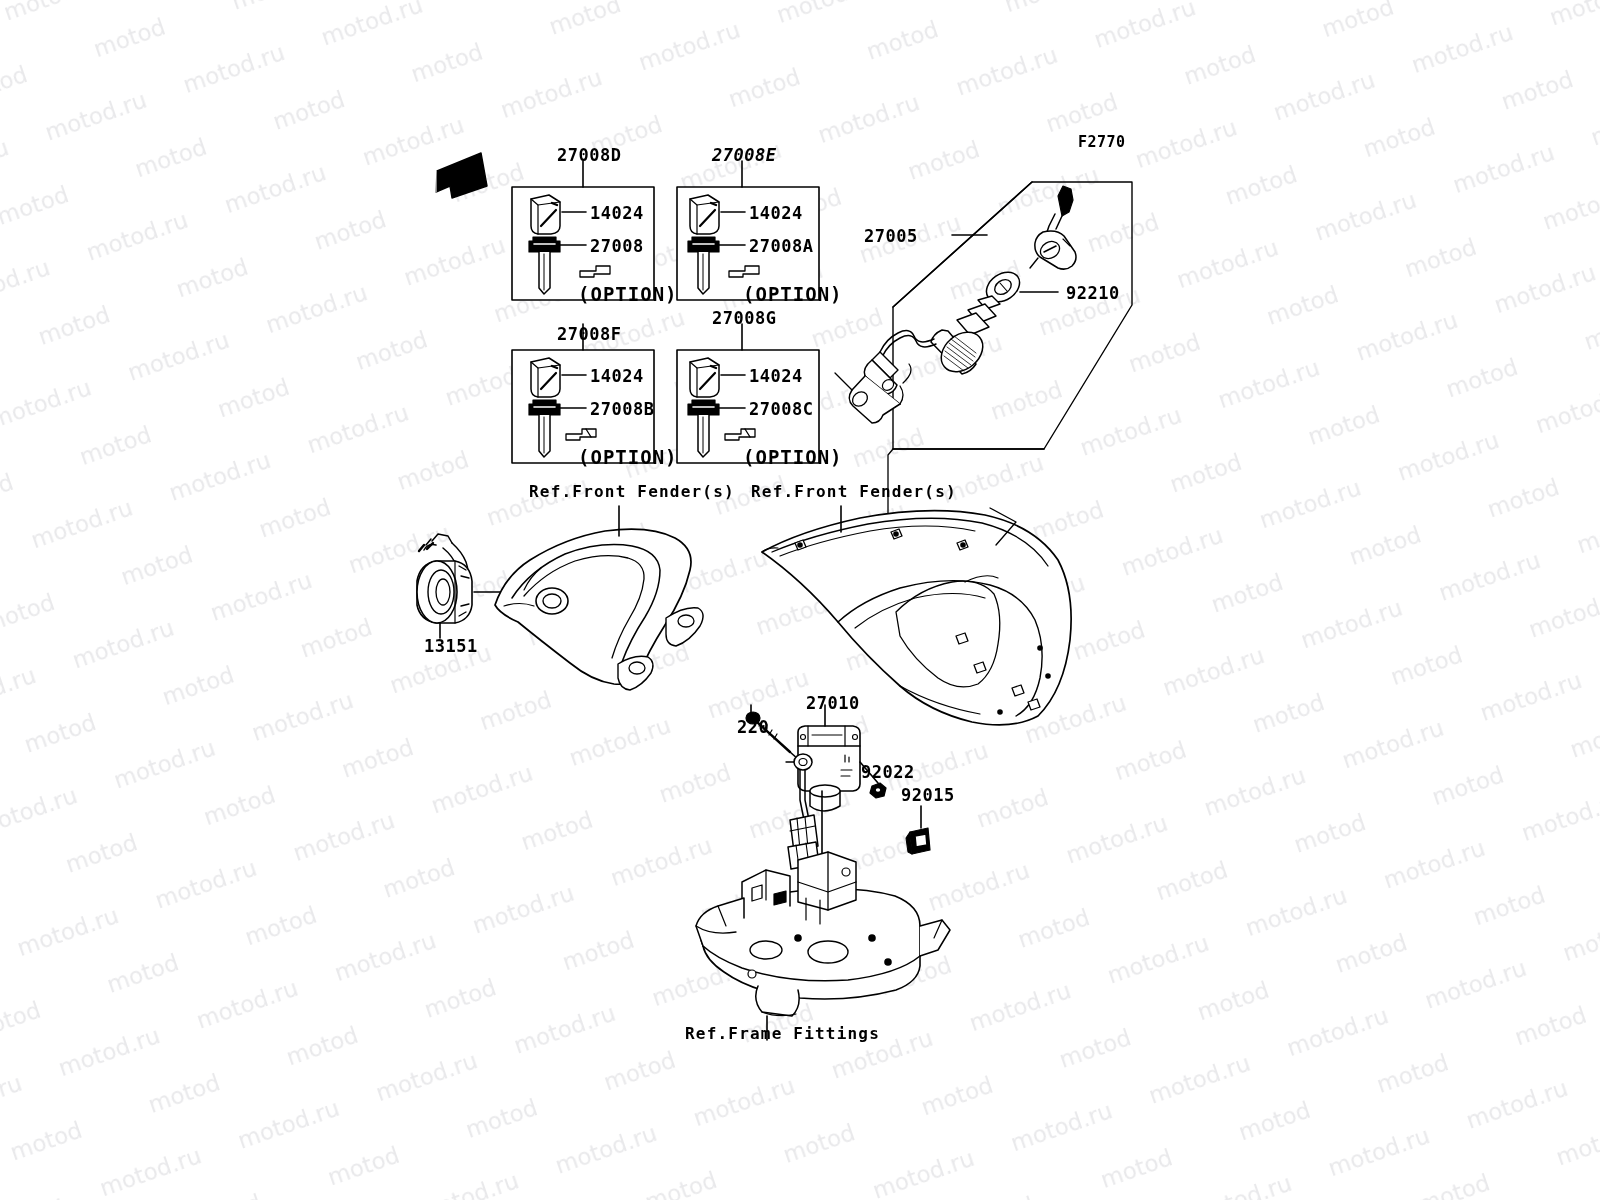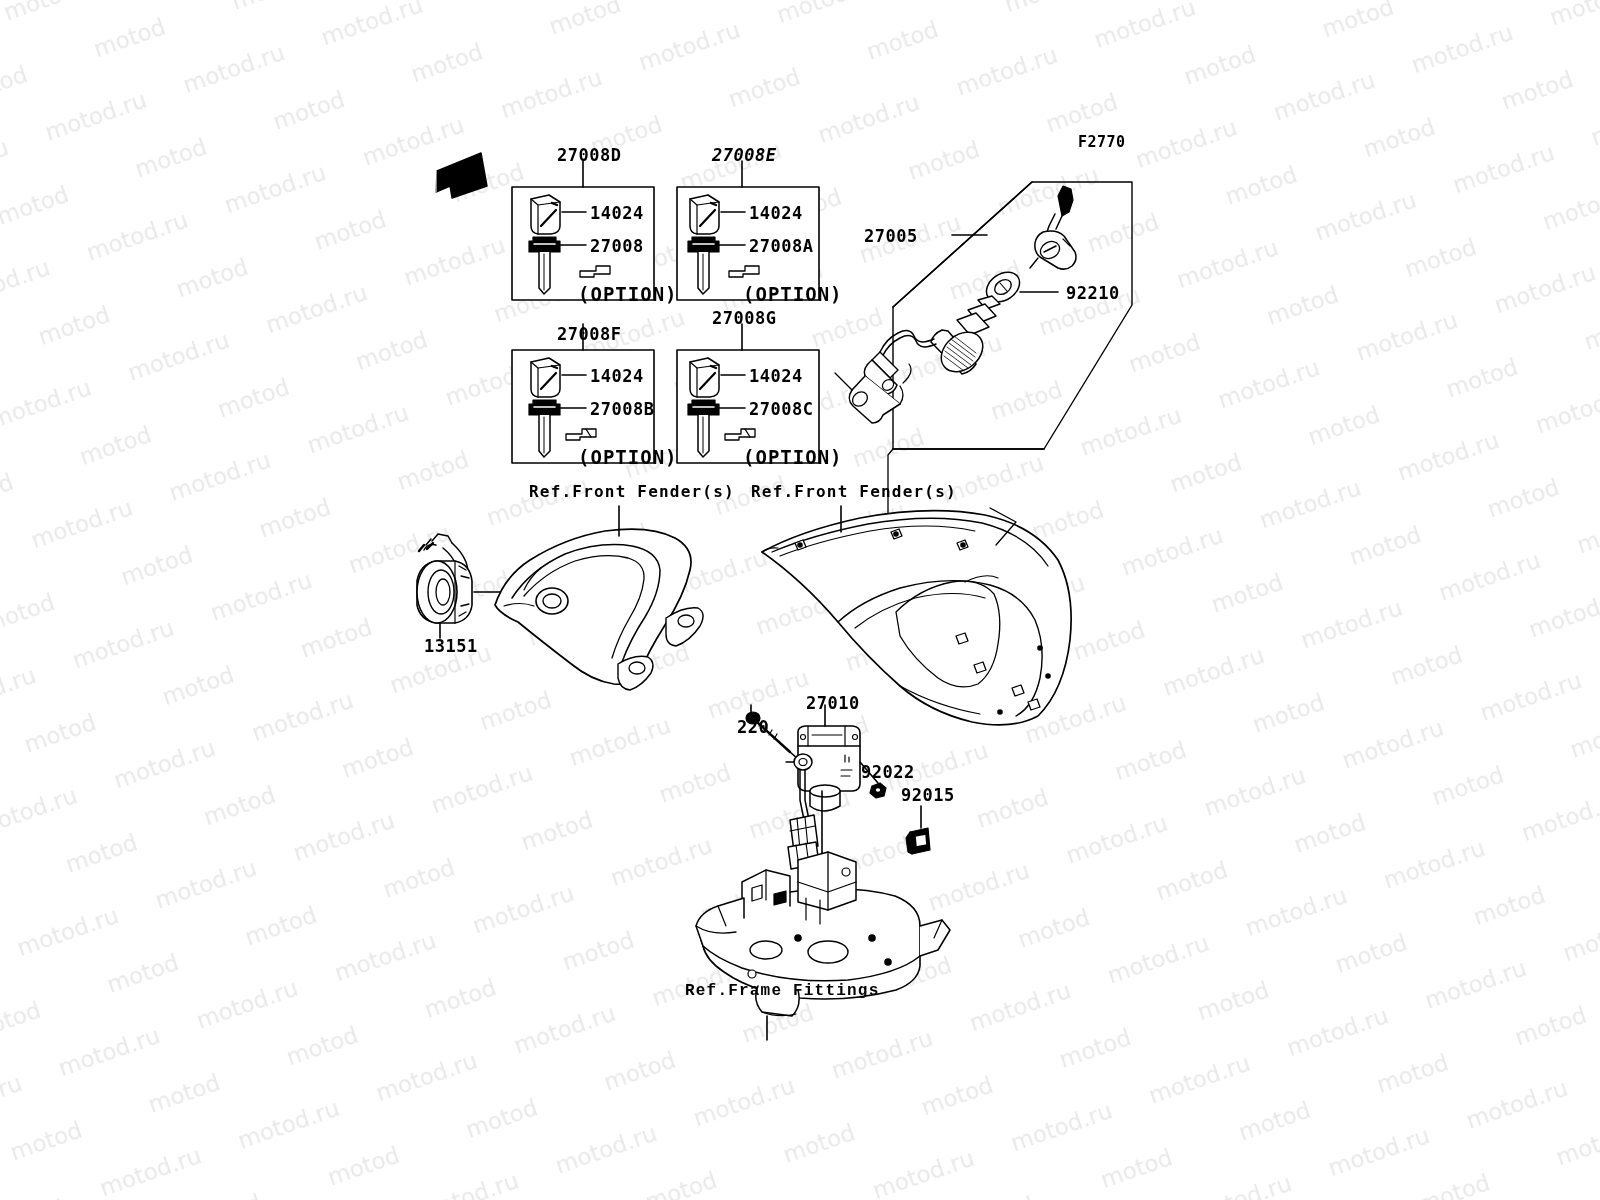--- a/index.html
+++ b/index.html
@@ -417,15 +417,15 @@
   <div class="lbl ref" style="left:529px;top:482px;">Ref.Front Fender(s)</div>
   <div class="lbl ref" style="left:751px;top:482px;">Ref.Front Fender(s)</div>
 
   <div class="lbl pn" style="left:424px;top:636px;">13151</div>
 
   <div class="lbl pn" style="left:737px;top:681px;margin-top:36px;">220</div>
   <div class="lbl pn" style="left:806px;top:693px;">27010</div>
   <div class="lbl pn" style="left:861px;top:762px;">92022</div>
   <div class="lbl pn" style="left:901px;top:785px;text-align:right;">92015</div>
 
-  <div class="lbl ref" style="left:685px;top:982px;font-family:Liberation Mono, monospace;">Ref.Frame Fittings</div>
+  <div class="lbl ref" style="left:685px;top:1024px;">Ref.Frame Fittings</div>
 
 </div>
 
 </body></html>

